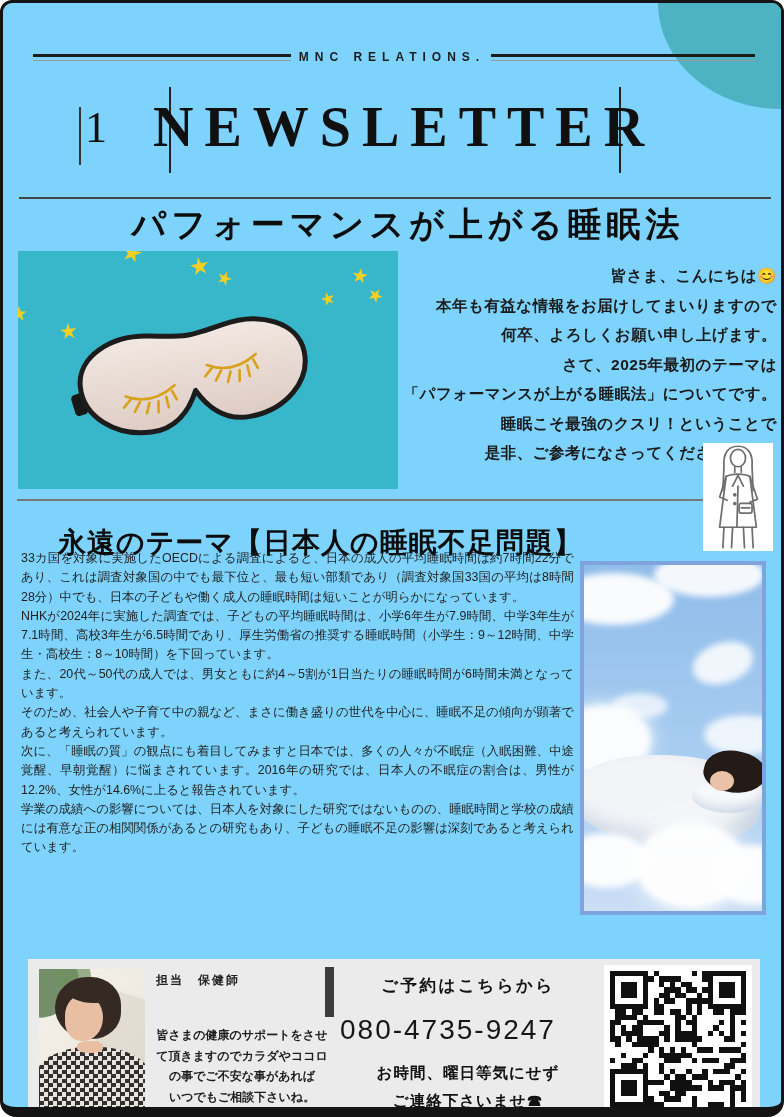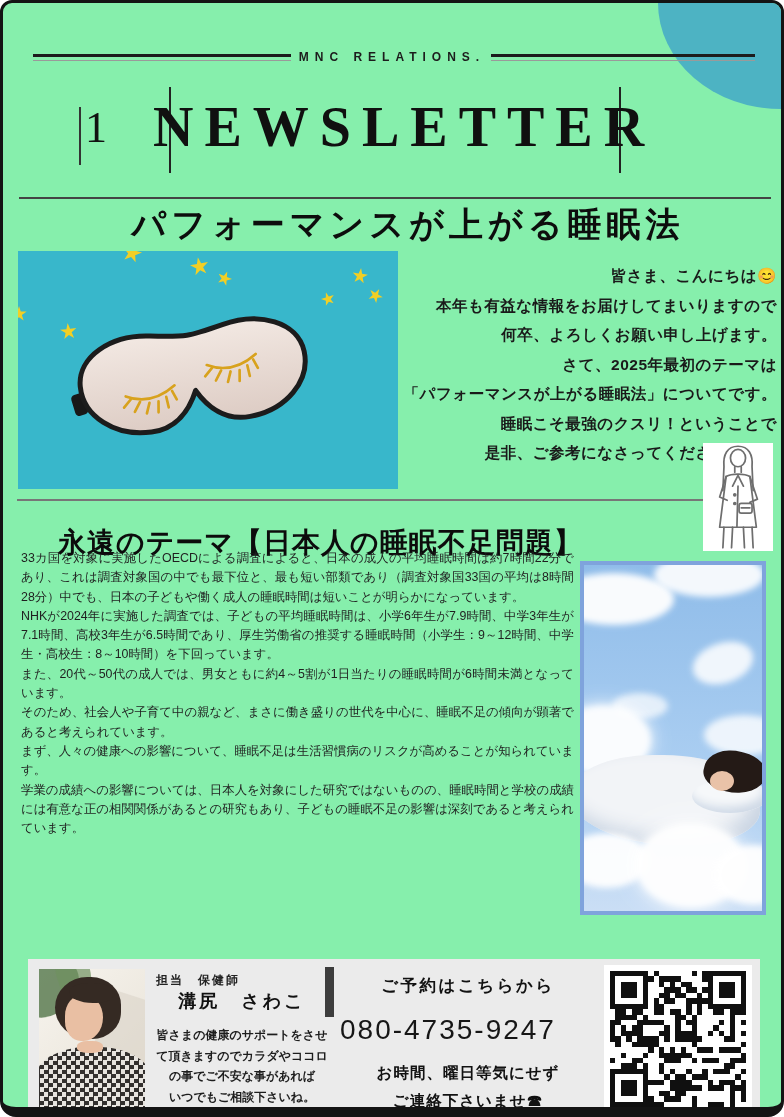--- a/index.html
+++ b/index.html
@@ -1,20 +1,20 @@
 <!DOCTYPE html>
 <html><head>
 <meta charset="utf-8">
 <style>
   * { margin:0; padding:0; box-sizing:border-box; }
   html,body { background:#fff; }
   body { font-family:"Liberation Sans", sans-serif; }
   .page {
     position:relative; width:784px; height:1117px; margin:0 auto;
-    background:#86efac; overflow:hidden;
+    background:#7dd3fc; overflow:hidden;
     border:3px solid #141414; border-bottom-width:10px;
     border-radius:12px 12px 16px 16px;
   }
   
   .corner-accent {
     position:absolute; top:0; right:0; width:123px; height:106px;
     border-radius:0 0 0 100%;
   }
   .rule-double { position:absolute; height:8px; }
   .rule-double .r1 { height:2.5px; background:#1c1c1c; }
@@ -185,21 +185,21 @@
   </svg>
 
   <div class="hr" style="left:14px; top:496px; width:756px; background:#777;"></div>
   <div class="section-title">永遠のテーマ【日本人の睡眠不足問題】</div>
 
   <div class="article-text">
       <p>33カ国を対象に実施したOECDによる調査によると、日本の成人の平均睡眠時間は約7時間22分であり、これは調査対象国の中でも最下位と、最も短い部類であり（調査対象国33国の平均は8時間28分）中でも、日本の子どもや働く成人の睡眠時間は短いことが明らかになっています。</p>
       <p>NHKが2024年に実施した調査では、子どもの平均睡眠時間は、小学6年生が7.9時間、中学3年生が7.1時間、高校3年生が6.5時間であり、厚生労働省の推奨する睡眠時間（小学生：9～12時間、中学生・高校生：8～10時間）を下回っています。</p>
       <p>また、20代～50代の成人では、男女ともに約4～5割が1日当たりの睡眠時間が6時間未満となっています。</p>
       <p>そのため、社会人や子育て中の親など、まさに働き盛りの世代を中心に、睡眠不足の傾向が顕著であると考えられています。</p>
-      <p>まず、人々の健康への影響について、睡眠不足は生活習慣病のリスクが高めることが知られています。</p>
+      <p>次に、「睡眠の質」の観点にも着目してみますと日本では、多くの人々が不眠症（入眠困難、中途覚醒、早朝覚醒）に悩まされています。2016年の研究では、日本人の不眠症の割合は、男性が12.2%、女性が14.6%に上ると報告されています。</p>
       <p>学業の成績への影響については、日本人を対象にした研究ではないものの、睡眠時間と学校の成績には有意な正の相関関係があるとの研究もあり、子どもの睡眠不足の影響は深刻であると考えられています。</p>
     </div>
 
   <div class="cloud-photo">
     <div class="cloud" style="left:-30px; top:8px;  width:120px; height:52px; opacity:.95;"></div>
     <div class="cloud" style="left:70px;  top:-12px; width:110px; height:44px; opacity:.9;"></div>
     <div class="cloud" style="left:108px; top:78px; width:62px; height:40px; opacity:.85; transform:rotate(-18deg);"></div>
     <div class="cloud" style="left:28px;  top:128px; width:56px; height:26px; opacity:.7;"></div>
     <div class="cloud" style="left:-28px; top:140px; width:95px; height:70px; opacity:.95; box-shadow:0 0 18px #fff;"></div>
     <div class="cloud" style="left:120px; top:150px; width:80px; height:40px; opacity:.8;"></div>
@@ -219,21 +219,20 @@
       <div style="position:absolute; left:18px; top:-20px; width:34px; height:52px; background:#6f9160; border-radius:50% 50% 65% 35%; transform:rotate(-18deg); opacity:.7;"></div>
       <div style="position:absolute; left:54px; top:28px; width:70px; height:110px; background:#d8d2c6; opacity:.55; transform:rotate(18deg);"></div>
       <div style="position:absolute; left:16px; top:8px; width:66px; height:62px; background:#352a23; border-radius:52% 48% 46% 54%;"></div>
       <div style="position:absolute; left:26px; top:26px; width:38px; height:46px; background:#e9bfa3; border-radius:48% 52% 55% 45%;"></div>
       <div style="position:absolute; left:30px; top:14px; width:44px; height:20px; background:#352a23; border-radius:50% 50% 40% 60%;"></div>
       <div style="position:absolute; left:-4px; top:78px; width:116px; height:70px; border-radius:45% 45% 0 0; background:repeating-conic-gradient(#33302e 0% 25%, #e7e4df 0% 50%) 0 0/9px 9px;"></div>
       <div style="position:absolute; left:38px; top:72px; width:26px; height:12px; background:#e9bfa3; border-radius:40%;"></div>
     </div>
 
     <div class="staff-role">担当　保健師</div>
-    <div class="staff-name">溝尻　さわこ</div>
     <div class="staff-msg">皆さまの健康のサポートをさせ
 て頂きますのでカラダやココロ
 の事でご不安な事があれば
 いつでもご相談下さいね。
 ご相談はいつでも無料です。
 お待ちしています。</div>
 
     <div class="divider-bar"></div>
 
     <div class="booking-label">ご予約はこちらから</div>

